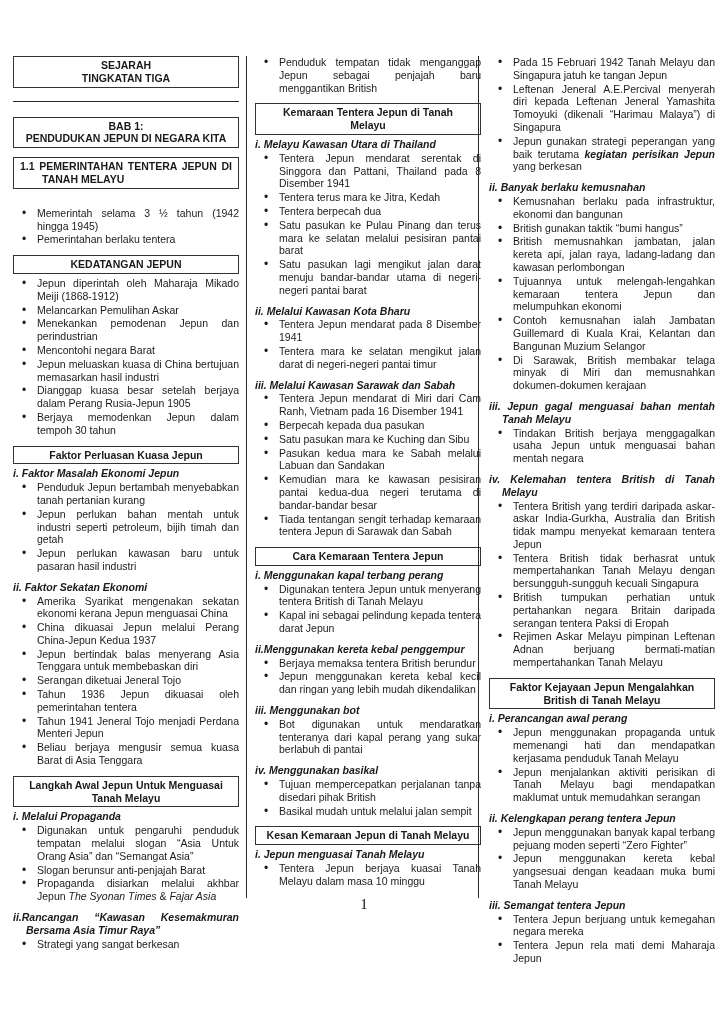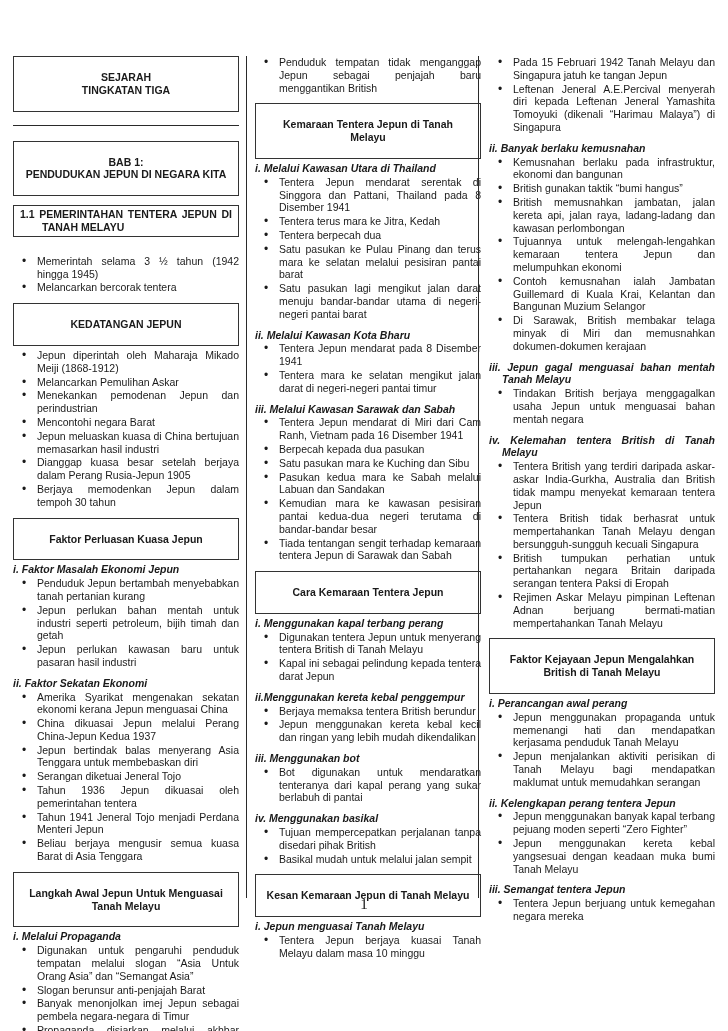--- a/index.html
+++ b/index.html
@@ -12,21 +12,21 @@
   .col { position:absolute; top:56px; width:226px; font-size:10.5px; line-height:1.22; }
   #col-0 { left:13px; }
   #col-1 { left:255px; }
   #col-2 { left:489px; }
   .vdiv { position:absolute; top:56px; height:842px; width:1.3px; background:#2a2a2a; }
   #vdiv-0 { left:246px; }
   #vdiv-1 { left:478px; }
 
   .box {
     border:1.3px solid #333; text-align:center; font-weight:bold;
-    padding:14px 4px; margin:9px 0 3px;
+    padding:2px 4px; margin:9px 0 3px;
   }
   .col .box:first-child { margin-top:0; }
   .boxnum {
     border:1.3px solid #333; font-weight:bold; text-align:justify;
     padding:2px 6px 2px 28px; text-indent:-22px; margin:9px 0 18px;
   }
   .hrule { border-top:1.6px solid #2a2a2a; margin:13px 0 15px; }
   .sub {
     font-weight:bold; font-style:italic; margin-top:8px; margin-bottom:1px;
     padding-left:13px; text-indent:-13px; text-align:justify;
@@ -46,21 +46,21 @@
 </head>
 <body>
 
 <div class="page">
   <div class="col" id="col-0">
       <div class="box">SEJARAH<br>TINGKATAN TIGA</div>
       <div class="hrule"></div>
       <div class="box">BAB 1:<br>PENDUDUKAN JEPUN DI NEGARA KITA</div>
       <div class="boxnum">1.1 PEMERINTAHAN TENTERA JEPUN DI TANAH MELAYU</div>
       <div class="bullet">Memerintah selama 3 ½ tahun (1942 hingga 1945)</div>
-      <div class="bullet">Melancarkan bercorak tentera</div>
+      <div class="bullet">Pemerintahan berlaku tentera</div>
       <div class="box">KEDATANGAN JEPUN</div>
       <div class="bullet">Jepun diperintah oleh Maharaja Mikado Meiji (1868-1912)</div>
       <div class="bullet">Melancarkan Pemulihan Askar</div>
       <div class="bullet">Menekankan pemodenan Jepun dan perindustrian</div>
       <div class="bullet">Mencontohi negara Barat</div>
       <div class="bullet">Jepun meluaskan kuasa di China bertujuan memasarkan hasil industri</div>
       <div class="bullet">Dianggap kuasa besar setelah berjaya dalam Perang Rusia-Jepun 1905</div>
       <div class="bullet">Berjaya memodenkan Jepun dalam tempoh 30 tahun</div>
       <div class="box">Faktor Perluasan Kuasa Jepun</div>
       <div class="sub">i. Faktor Masalah Ekonomi Jepun</div>
@@ -72,29 +72,28 @@
       <div class="bullet">China dikuasai Jepun melalui Perang China-Jepun Kedua 1937</div>
       <div class="bullet">Jepun bertindak balas menyerang Asia Tenggara untuk membebaskan diri</div>
       <div class="bullet">Serangan diketuai Jeneral Tojo</div>
       <div class="bullet">Tahun 1936 Jepun dikuasai oleh pemerintahan tentera</div>
       <div class="bullet">Tahun 1941 Jeneral Tojo menjadi Perdana Menteri Jepun</div>
       <div class="bullet">Beliau berjaya mengusir semua kuasa Barat di Asia Tenggara</div>
       <div class="box">Langkah Awal Jepun Untuk Menguasai<br>Tanah Melayu</div>
       <div class="sub">i. Melalui Propaganda</div>
       <div class="bullet">Digunakan untuk pengaruhi penduduk tempatan melalui slogan “Asia Untuk Orang Asia” dan “Semangat Asia”</div>
       <div class="bullet">Slogan berunsur anti-penjajah Barat</div>
-      <div class="bullet">Banyak menonjolkan imej Jepun sebagai pembela negara-negara di Timur</div>
       <div class="bullet">Propaganda disiarkan melalui akhbar Jepun <em class="it">The Syonan Times</em> &amp; <em class="it">Fajar Asia</em></div>
       <div class="sub">ii.Rancangan “Kawasan Kesemakmuran Bersama Asia Timur Raya”</div>
       <div class="bullet">Strategi yang sangat berkesan</div>
     </div>
   <div class="col" id="col-1">
       <div class="bullet">Penduduk tempatan tidak menganggap Jepun sebagai penjajah baru menggantikan British</div>
       <div class="box">Kemaraan Tentera Jepun di Tanah<br>Melayu</div>
-      <div class="sub">i. Melalui Kawasan Utara di Thailand</div>
+      <div class="sub">i. Melayu Kawasan Utara di Thailand</div>
       <div class="bullet">Tentera Jepun mendarat serentak di Singgora dan Pattani, Thailand pada 8 Disember 1941</div>
       <div class="bullet">Tentera terus mara ke Jitra, Kedah</div>
       <div class="bullet">Tentera berpecah dua</div>
       <div class="bullet">Satu pasukan ke Pulau Pinang dan terus mara ke selatan melalui pesisiran pantai barat</div>
       <div class="bullet">Satu pasukan lagi mengikut jalan darat menuju bandar-bandar utama di negeri-negeri pantai barat</div>
       <div class="sub">ii. Melalui Kawasan Kota Bharu</div>
       <div class="bullet">Tentera Jepun mendarat pada 8 Disember 1941</div>
       <div class="bullet">Tentera mara ke selatan mengikut jalan darat di negeri-negeri pantai timur</div>
       <div class="sub">iii. Melalui Kawasan Sarawak dan Sabah</div>
       <div class="bullet">Tentera Jepun mendarat di Miri dari Cam Ranh, Vietnam pada 16 Disember 1941</div>
@@ -115,20 +114,21 @@
       <div class="sub">iv. Menggunakan basikal</div>
       <div class="bullet">Tujuan mempercepatkan perjalanan tanpa disedari pihak British</div>
       <div class="bullet">Basikal mudah untuk melalui jalan sempit</div>
       <div class="box">Kesan Kemaraan Jepun di Tanah Melayu</div>
       <div class="sub">i. Jepun menguasai Tanah Melayu</div>
       <div class="bullet">Tentera Jepun berjaya kuasai Tanah Melayu dalam masa 10 minggu</div>
     </div>
   <div class="col" id="col-2">
       <div class="bullet">Pada 15 Februari 1942 Tanah Melayu dan Singapura jatuh ke tangan Jepun</div>
       <div class="bullet">Leftenan Jeneral A.E.Percival menyerah diri kepada Leftenan Jeneral Yamashita Tomoyuki (dikenali “Harimau Malaya”) di Singapura</div>
+      <div class="bullet">Jepun gunakan strategi peperangan yang baik terutama <em class="bi">kegiatan perisikan Jepun</em> yang berkesan</div>
       <div class="sub">ii. Banyak berlaku kemusnahan</div>
       <div class="bullet">Kemusnahan berlaku pada infrastruktur, ekonomi dan bangunan</div>
       <div class="bullet">British gunakan taktik “bumi hangus”</div>
       <div class="bullet">British memusnahkan jambatan, jalan kereta api, jalan raya, ladang-ladang dan kawasan perlombongan</div>
       <div class="bullet">Tujuannya untuk melengah-lengahkan kemaraan tentera Jepun dan melumpuhkan ekonomi</div>
       <div class="bullet">Contoh kemusnahan ialah Jambatan Guillemard di Kuala Krai, Kelantan dan Bangunan Muzium Selangor</div>
       <div class="bullet">Di Sarawak, British membakar telaga minyak di Miri dan memusnahkan dokumen-dokumen kerajaan</div>
       <div class="sub">iii. Jepun gagal menguasai bahan mentah Tanah Melayu</div>
       <div class="bullet">Tindakan British berjaya menggagalkan usaha Jepun untuk menguasai bahan mentah negara</div>
       <div class="sub">iv. Kelemahan tentera British di Tanah Melayu</div>
@@ -138,17 +138,18 @@
       <div class="bullet">Rejimen Askar Melayu pimpinan Leftenan Adnan berjuang bermati-matian mempertahankan Tanah Melayu</div>
       <div class="box">Faktor Kejayaan Jepun Mengalahkan<br>British di Tanah Melayu</div>
       <div class="sub">i. Perancangan awal perang</div>
       <div class="bullet">Jepun menggunakan propaganda untuk memenangi hati dan mendapatkan kerjasama penduduk Tanah Melayu</div>
       <div class="bullet">Jepun menjalankan aktiviti perisikan di Tanah Melayu bagi mendapatkan maklumat untuk memudahkan serangan</div>
       <div class="sub">ii. Kelengkapan perang tentera Jepun</div>
       <div class="bullet">Jepun menggunakan banyak kapal terbang pejuang moden seperti “Zero Fighter”</div>
       <div class="bullet">Jepun menggunakan kereta kebal yangsesuai dengan keadaan muka bumi Tanah Melayu</div>
       <div class="sub">iii. Semangat tentera Jepun</div>
       <div class="bullet">Tentera Jepun berjuang untuk kemegahan negara mereka</div>
+      <div class="bullet">Tentera Jepun rela mati demi Maharaja Jepun</div>
     </div>
   <div class="vdiv" id="vdiv-0"></div>
   <div class="vdiv" id="vdiv-1"></div>
   <div class="page-number">1</div>
 </div>
 
 </body></html>

